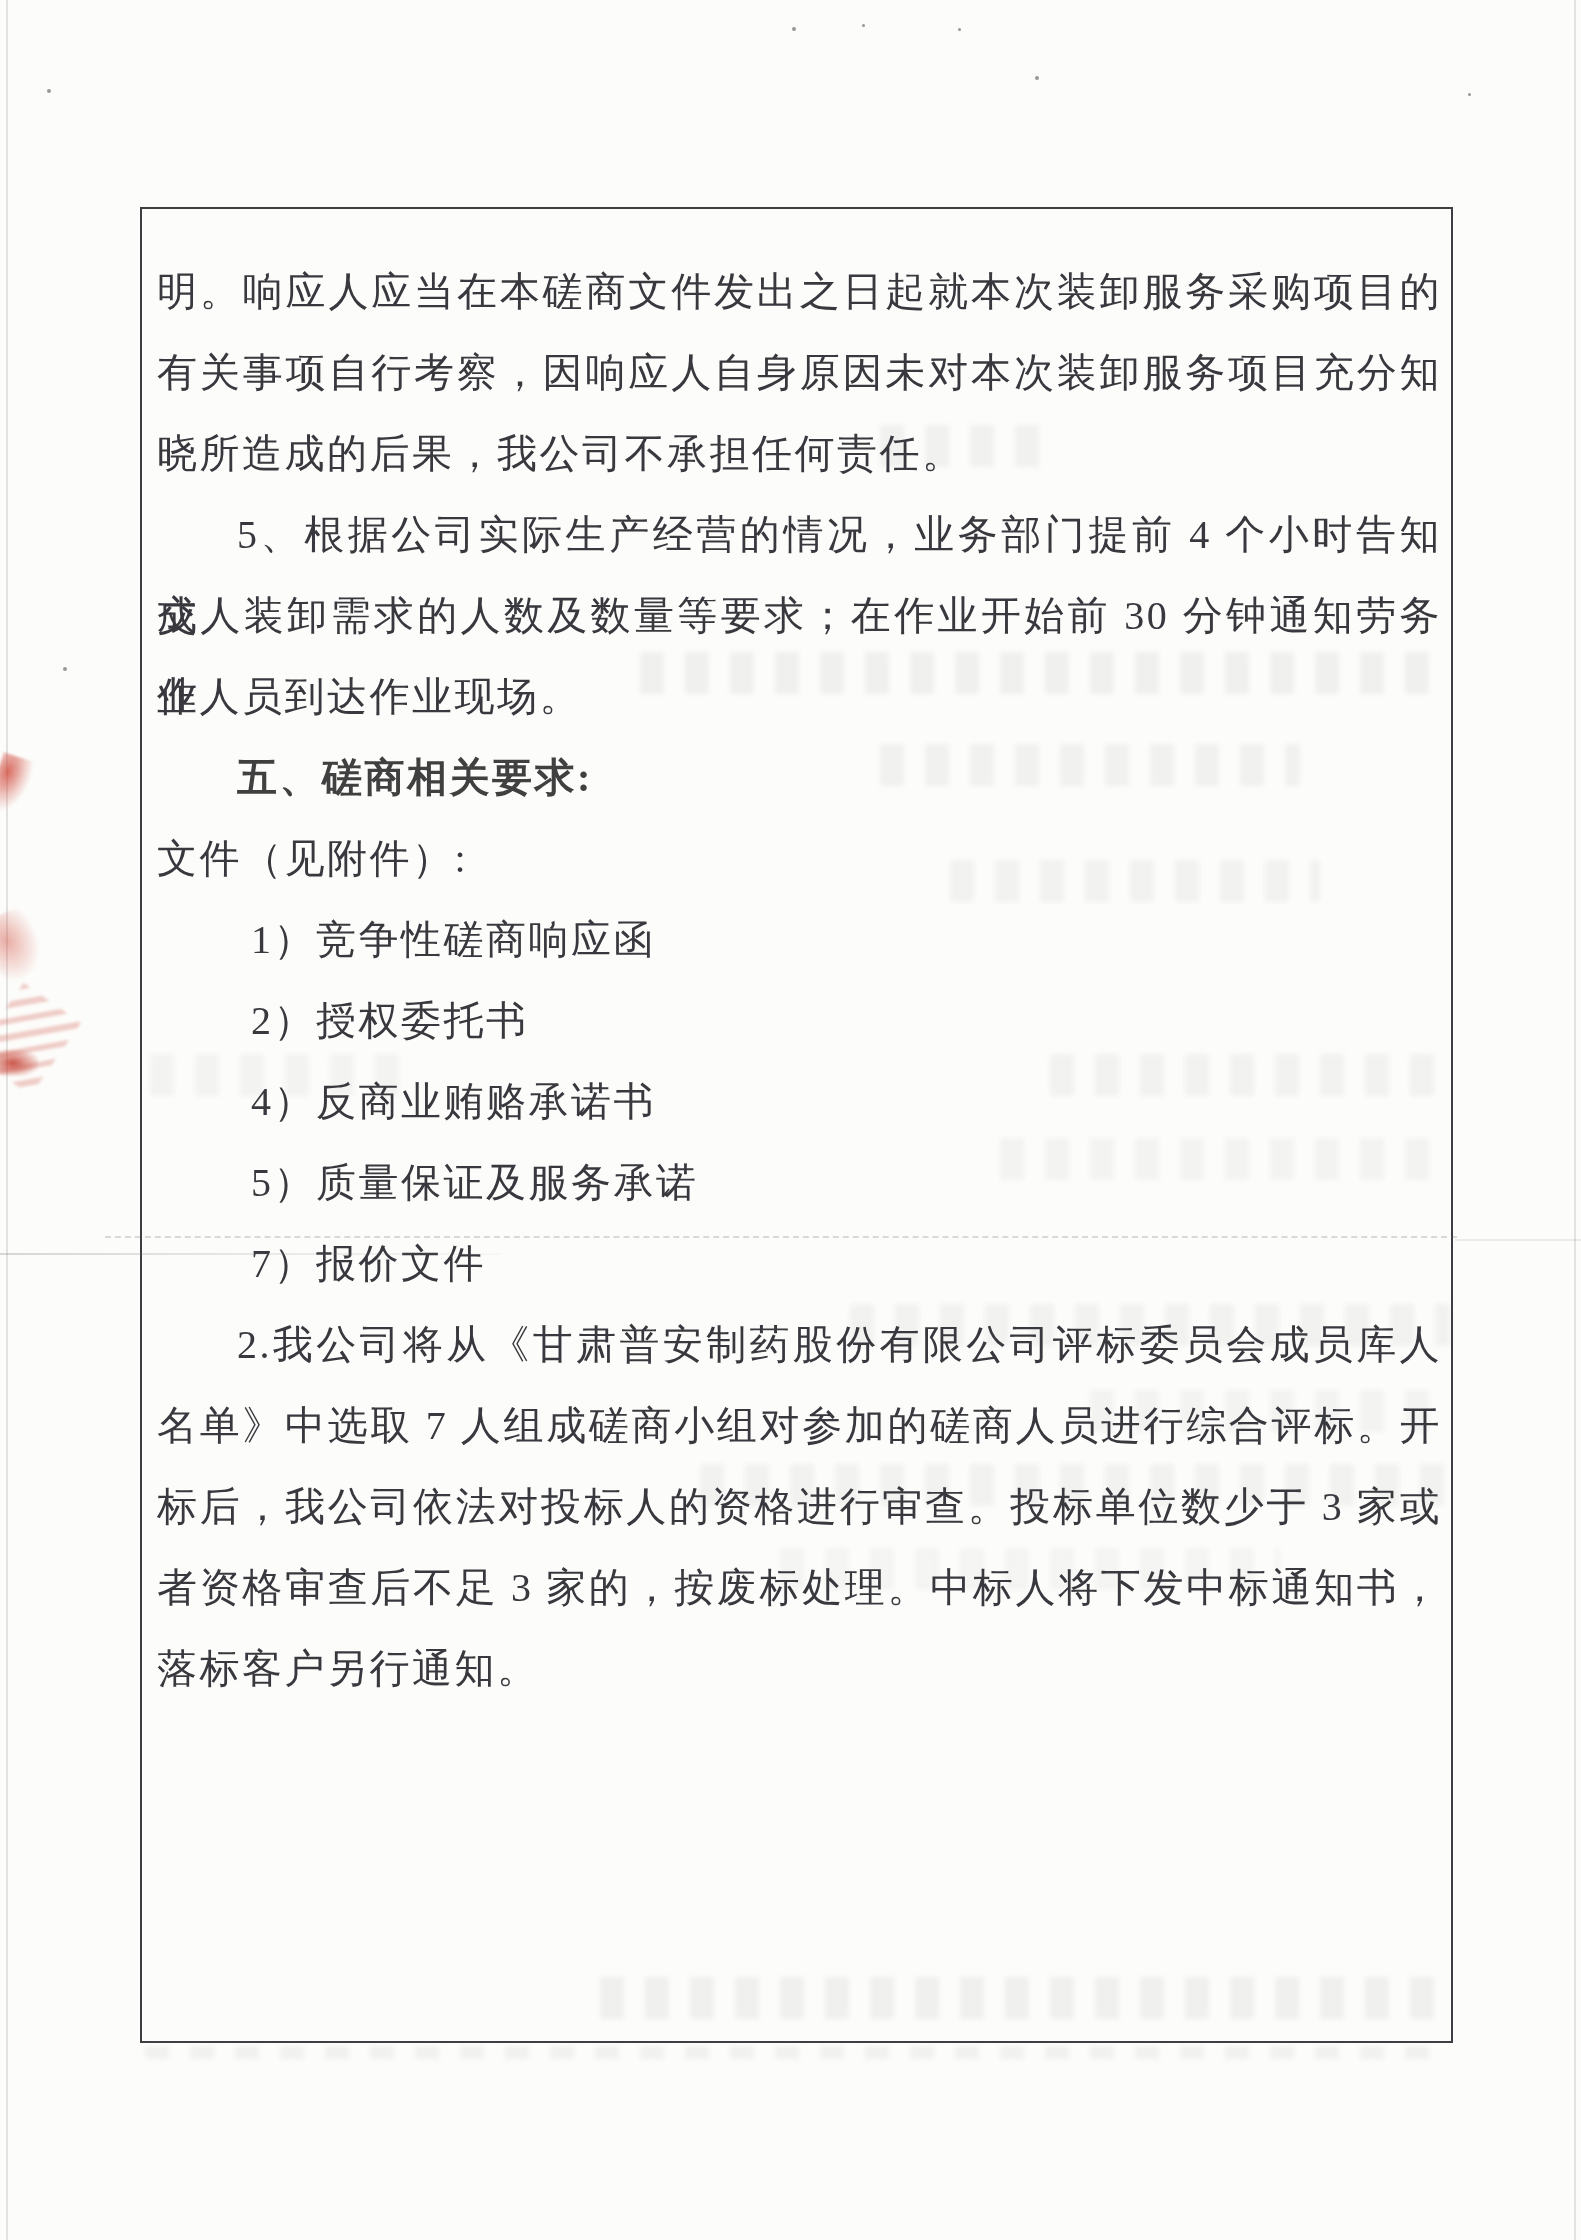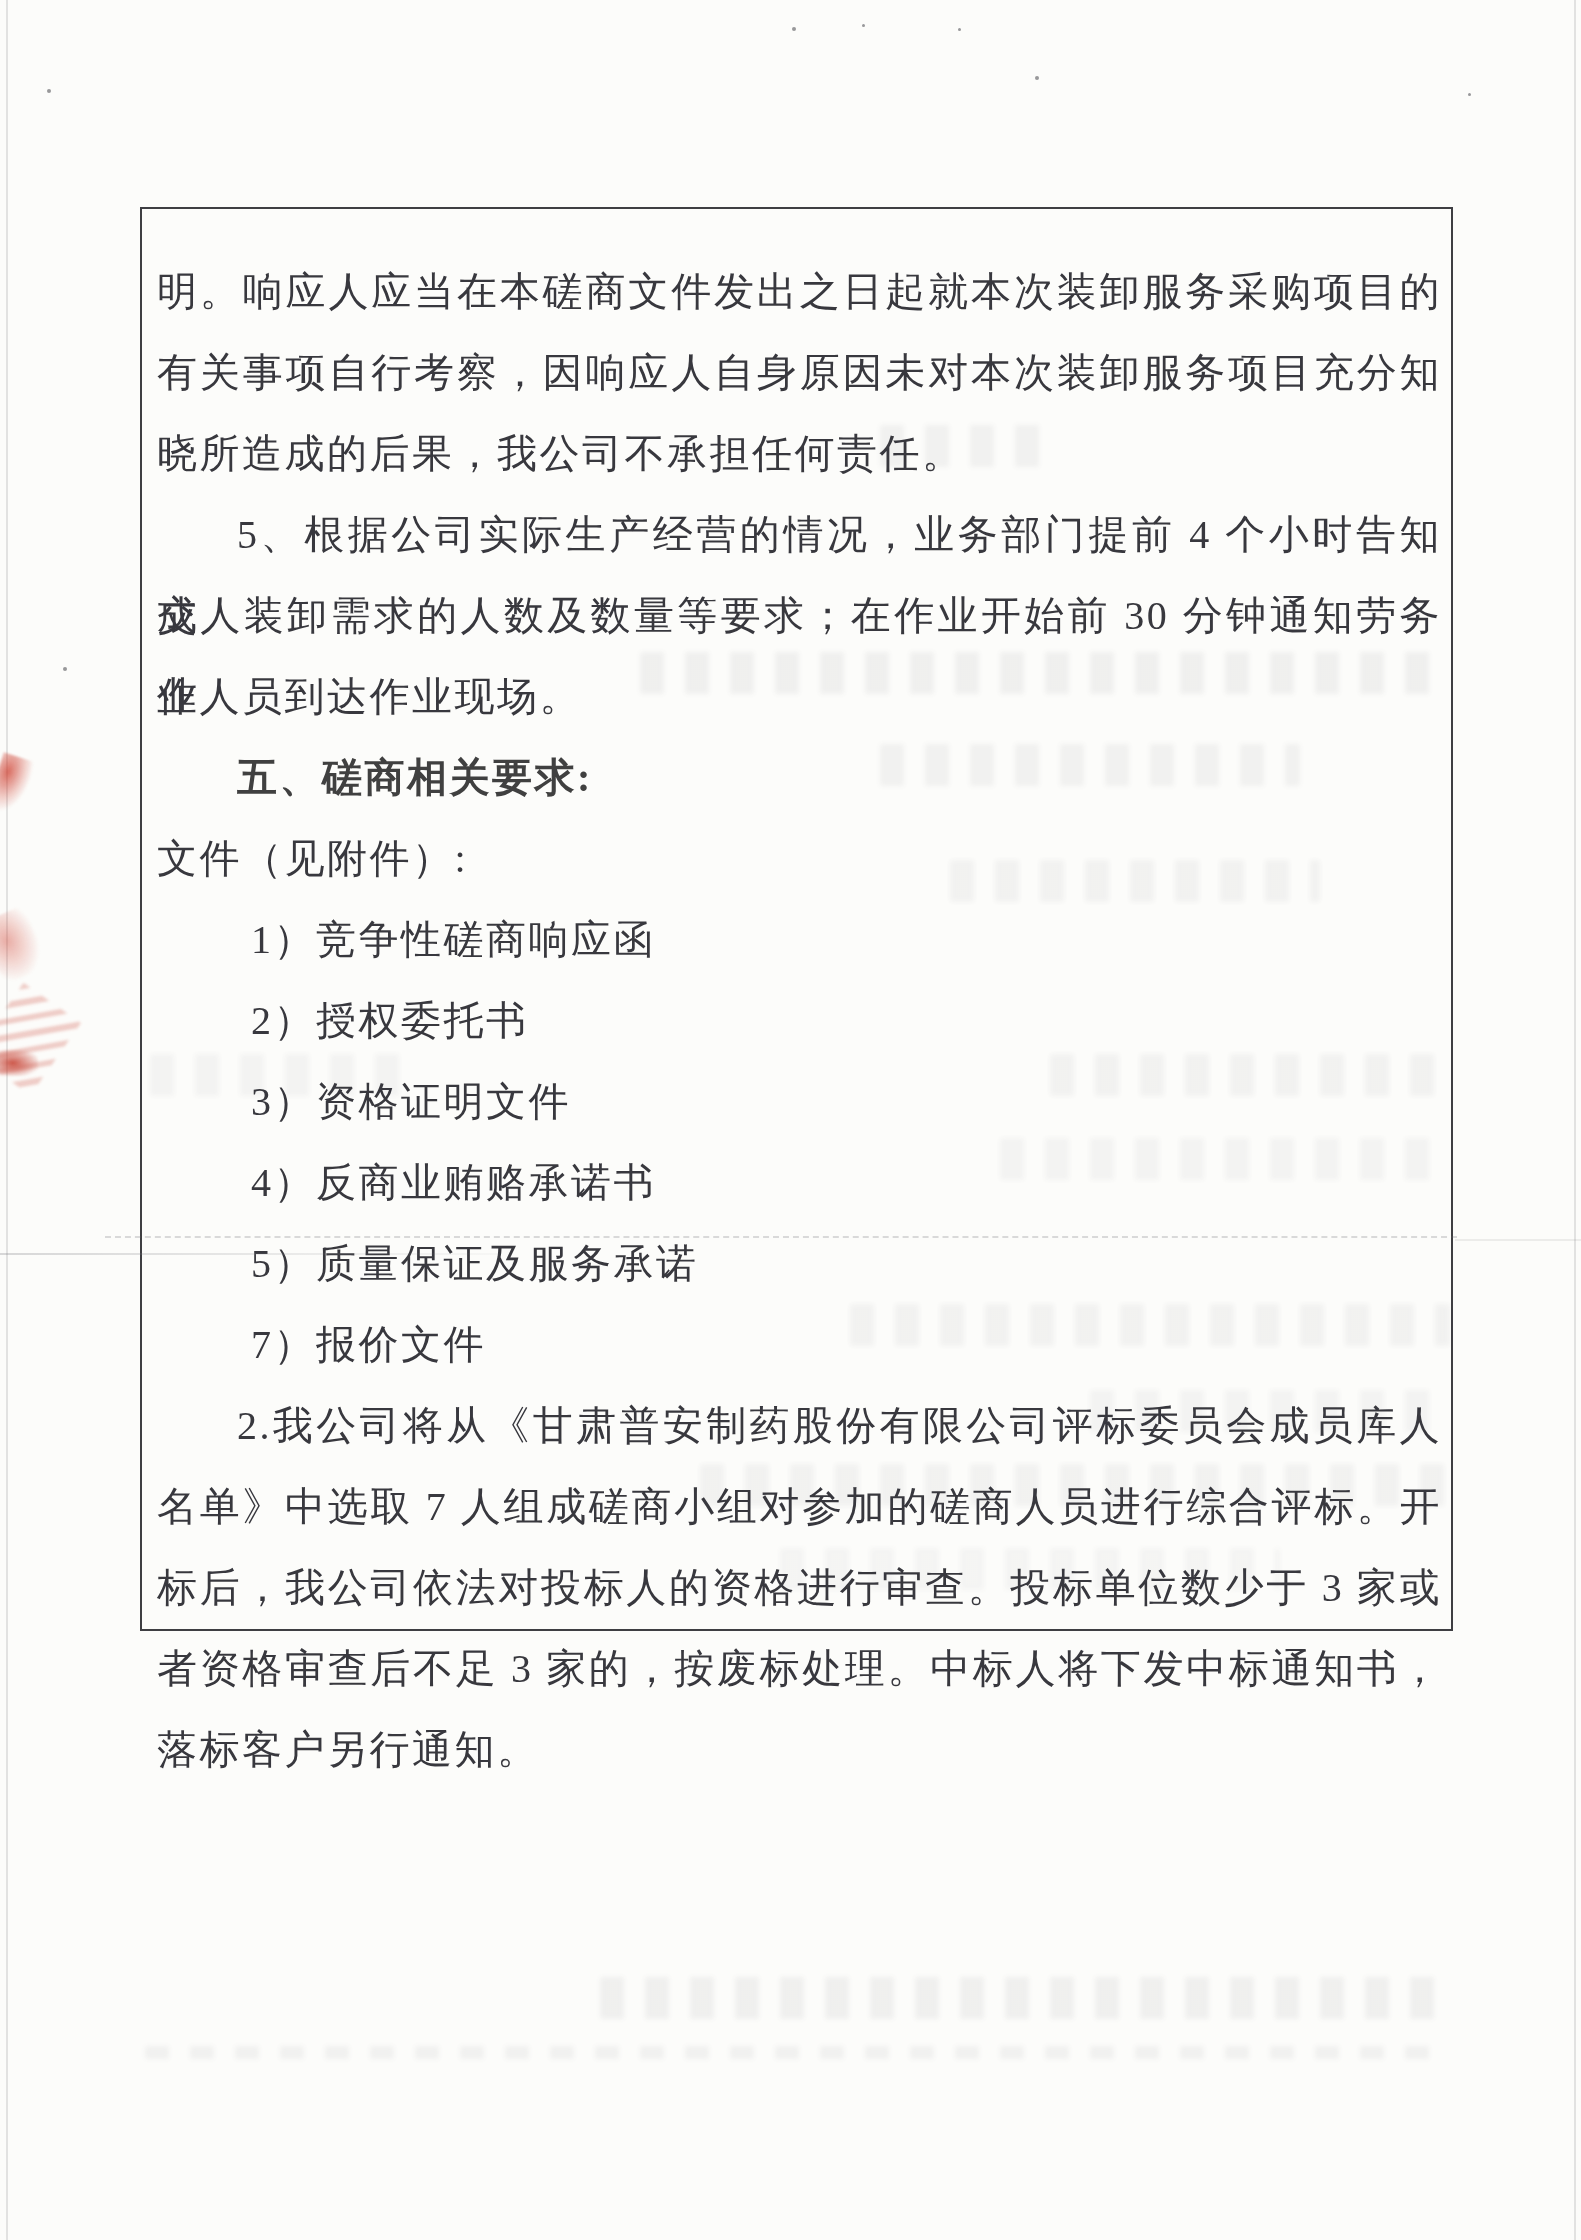--- a/index.html
+++ b/index.html
@@ -10,21 +10,21 @@
     overflow:hidden;
     font-family:"Liberation Serif","DejaVu Serif",serif;
   }
   
   .edge{position:absolute;top:0;bottom:0;width:2px;background:rgba(110,110,112,0.18);}
   .edge.left{left:6px;}
   .edge.right{left:1574px;}
   
   .frame{
     position:absolute;left:140px;top:207px;
-    width:1313px;height:1424px;
+    width:1313px;height:1836px;
     border:2px solid #3e3e42;
     box-sizing:border-box;
     padding:42px 9px 0 15px;
     background:transparent;
   }
   .line{
     height:81px;line-height:81px;
     font-size:40px;color:#38383e;
     letter-spacing:2.5px;
     white-space:nowrap;
@@ -71,21 +71,20 @@
   <div class="line jl">明。响应人应当在本磋商文件发出之日起就本次装卸服务采购项目的</div>
   <div class="line jl">有关事项自行考察，因响应人自身原因未对本次装卸服务项目充分知</div>
   <div class="line">晓所造成的后果，我公司不承担任何责任。</div>
   <div class="line ind jl">5、根据公司实际生产经营的情况，业务部门提前 4 个小时告知成</div>
   <div class="line jl">交人装卸需求的人数及数量等要求；在作业开始前 30 分钟通知劳务作</div>
   <div class="line">业人员到达作业现场。</div>
   <div class="line ind bold">五、磋商相关要求:</div>
   <div class="line">文件（见附件）:</div>
   <div class="line ind2">1）竞争性磋商响应函</div>
   <div class="line ind2">2）授权委托书</div>
-  <div class="line ind2">3）资格证明文件</div>
   <div class="line ind2">4）反商业贿赂承诺书</div>
   <div class="line ind2">5）质量保证及服务承诺</div>
   <div class="line ind2">7）报价文件</div>
   <div class="line ind jl">2.我公司将从《甘肃普安制药股份有限公司评标委员会成员库人</div>
   <div class="line jl">名单》中选取 7 人组成磋商小组对参加的磋商人员进行综合评标。开</div>
   <div class="line jl">标后，我公司依法对投标人的资格进行审查。投标单位数少于 3 家或</div>
   <div class="line jl">者资格审查后不足 3 家的，按废标处理。中标人将下发中标通知书，</div>
   <div class="line">落标客户另行通知。</div>
 </div>
 

